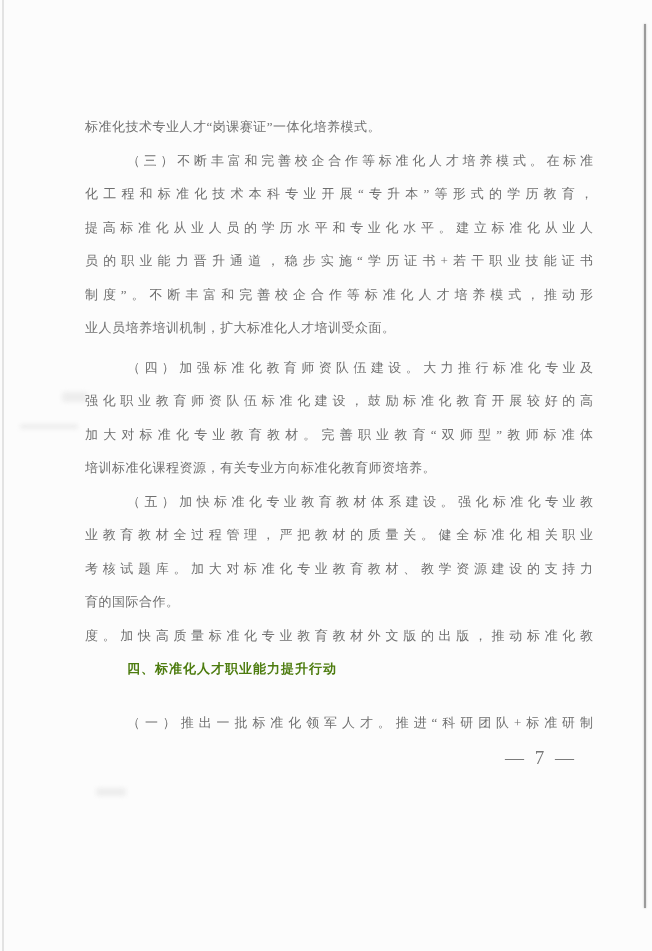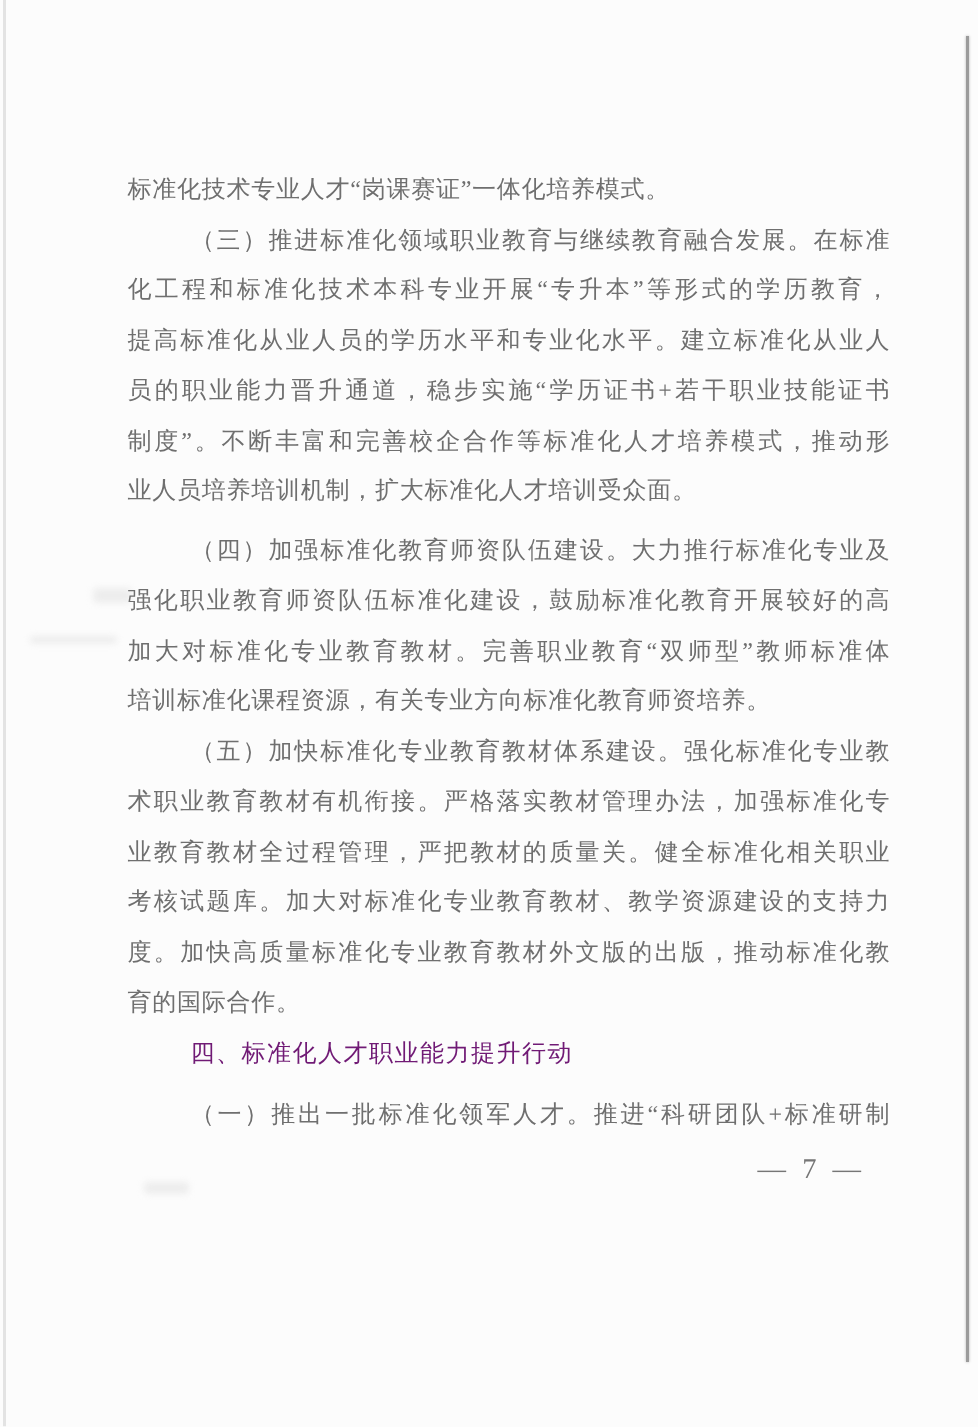--- a/index.html
+++ b/index.html
@@ -44,46 +44,46 @@
   .artifact.a2 { left: 62px;  top: 392px; width: 26px;  height: 10px; }
   .artifact.a3 { left: 96px;  top: 788px; width: 30px;  height: 8px; }
 
   .text-block {
     position: absolute;
     left: 85px;
     top: 110px;
     width: 508px;
   }
   .line {
-    font-size: 16px;
+    font-size: 13px;
     line-height: 33.5px;
     height: 33.5px;
     color: #6f6f6f;
     white-space: nowrap;
     letter-spacing: 0.5px;
   }
   .line.fill {
     white-space: normal;
     text-align: justify;
     text-align-last: justify;
     letter-spacing: 0;
   }
   .line.indent {
     text-indent: 42px;
   }
   .line.gap {
     margin-top: 6px;
   }
   .line.gap-sm {
-    margin-top: 8px;
+    margin-top: 20px;
   }
   .line.heading {
     font-family: "Liberation Sans", "DejaVu Sans", sans-serif;
-    font-weight: normal;
-    color: #701a75;
+    font-weight: bold;
+    color: #4d7c0f;
     letter-spacing: 1px;
   }
   .page-number {
     margin-top: 8px;
     padding-right: 16px;
     text-align: right;
     font-size: 19px;
     color: #767676;
     letter-spacing: 3px;
     font-family: "Liberation Serif", "DejaVu Serif", serif;
@@ -95,34 +95,33 @@
 <div>
 
   <div class="scan-edge-left"></div>
   <div class="scan-edge-right"></div>
   <div class="artifact a1"></div>
   <div class="artifact a2"></div>
   <div class="artifact a3"></div>
 
   <div class="text-block">
     <div class="line">标准化技术专业人才“岗课赛证”一体化培养模式。</div>
-    <div class="line fill indent">（三）推进标准化领域职业教育与继续教育融合发展。在标准</div>
+    <div class="line fill indent">（三）不断丰富和完善校企合作等标准化人才培养模式。在标准</div>
     <div class="line fill">化工程和标准化技术本科专业开展“专升本”等形式的学历教育，</div>
     <div class="line fill">提高标准化从业人员的学历水平和专业化水平。建立标准化从业人</div>
     <div class="line fill">员的职业能力晋升通道，稳步实施“学历证书+若干职业技能证书</div>
     <div class="line fill">制度”。不断丰富和完善校企合作等标准化人才培养模式，推动形</div>
     <div class="line">业人员培养培训机制，扩大标准化人才培训受众面。</div>
     <div class="line fill indent gap">（四）加强标准化教育师资队伍建设。大力推行标准化专业及</div>
     <div class="line fill">强化职业教育师资队伍标准化建设，鼓励标准化教育开展较好的高</div>
     <div class="line fill">加大对标准化专业教育教材。完善职业教育“双师型”教师标准体</div>
     <div class="line">培训标准化课程资源，有关专业方向标准化教育师资培养。</div>
     <div class="line fill indent">（五）加快标准化专业教育教材体系建设。强化标准化专业教</div>
-    <div class="line fill">术职业教育教材有机衔接。严格落实教材管理办法，加强标准化专</div>
     <div class="line fill">业教育教材全过程管理，严把教材的质量关。健全标准化相关职业</div>
     <div class="line fill">考核试题库。加大对标准化专业教育教材、教学资源建设的支持力</div>
+    <div class="line">育的国际合作。</div>
     <div class="line fill">度。加快高质量标准化专业教育教材外文版的出版，推动标准化教</div>
-    <div class="line">育的国际合作。</div>
     <div class="line heading indent">四、标准化人才职业能力提升行动</div>
     <div class="line fill indent gap-sm">（一）推出一批标准化领军人才。推进“科研团队+标准研制</div>
     <div class="page-number">— 7 —</div>
   </div>
 
 </div>
 
 </body></html>

